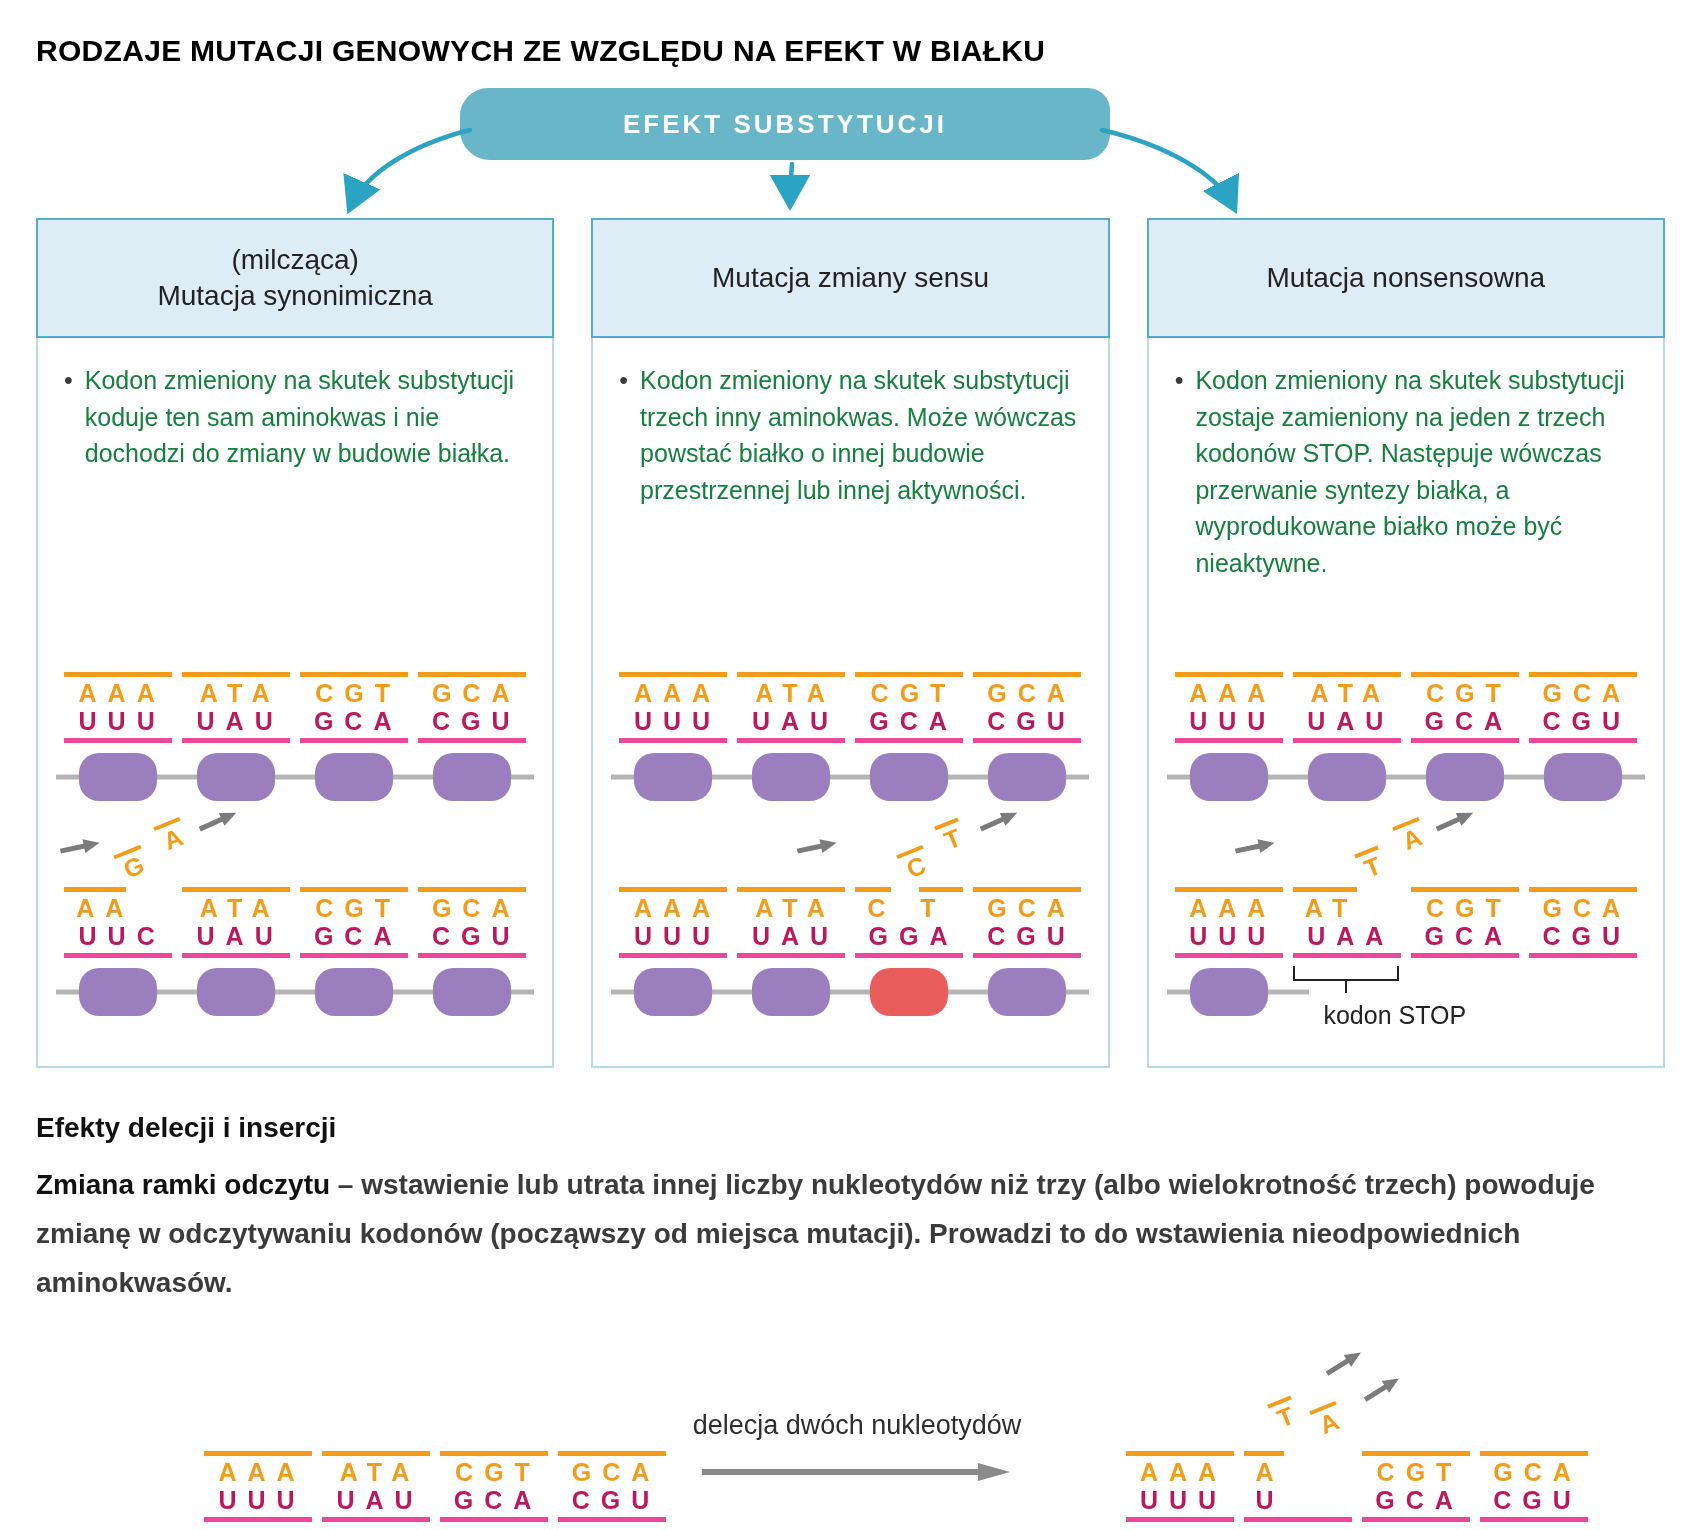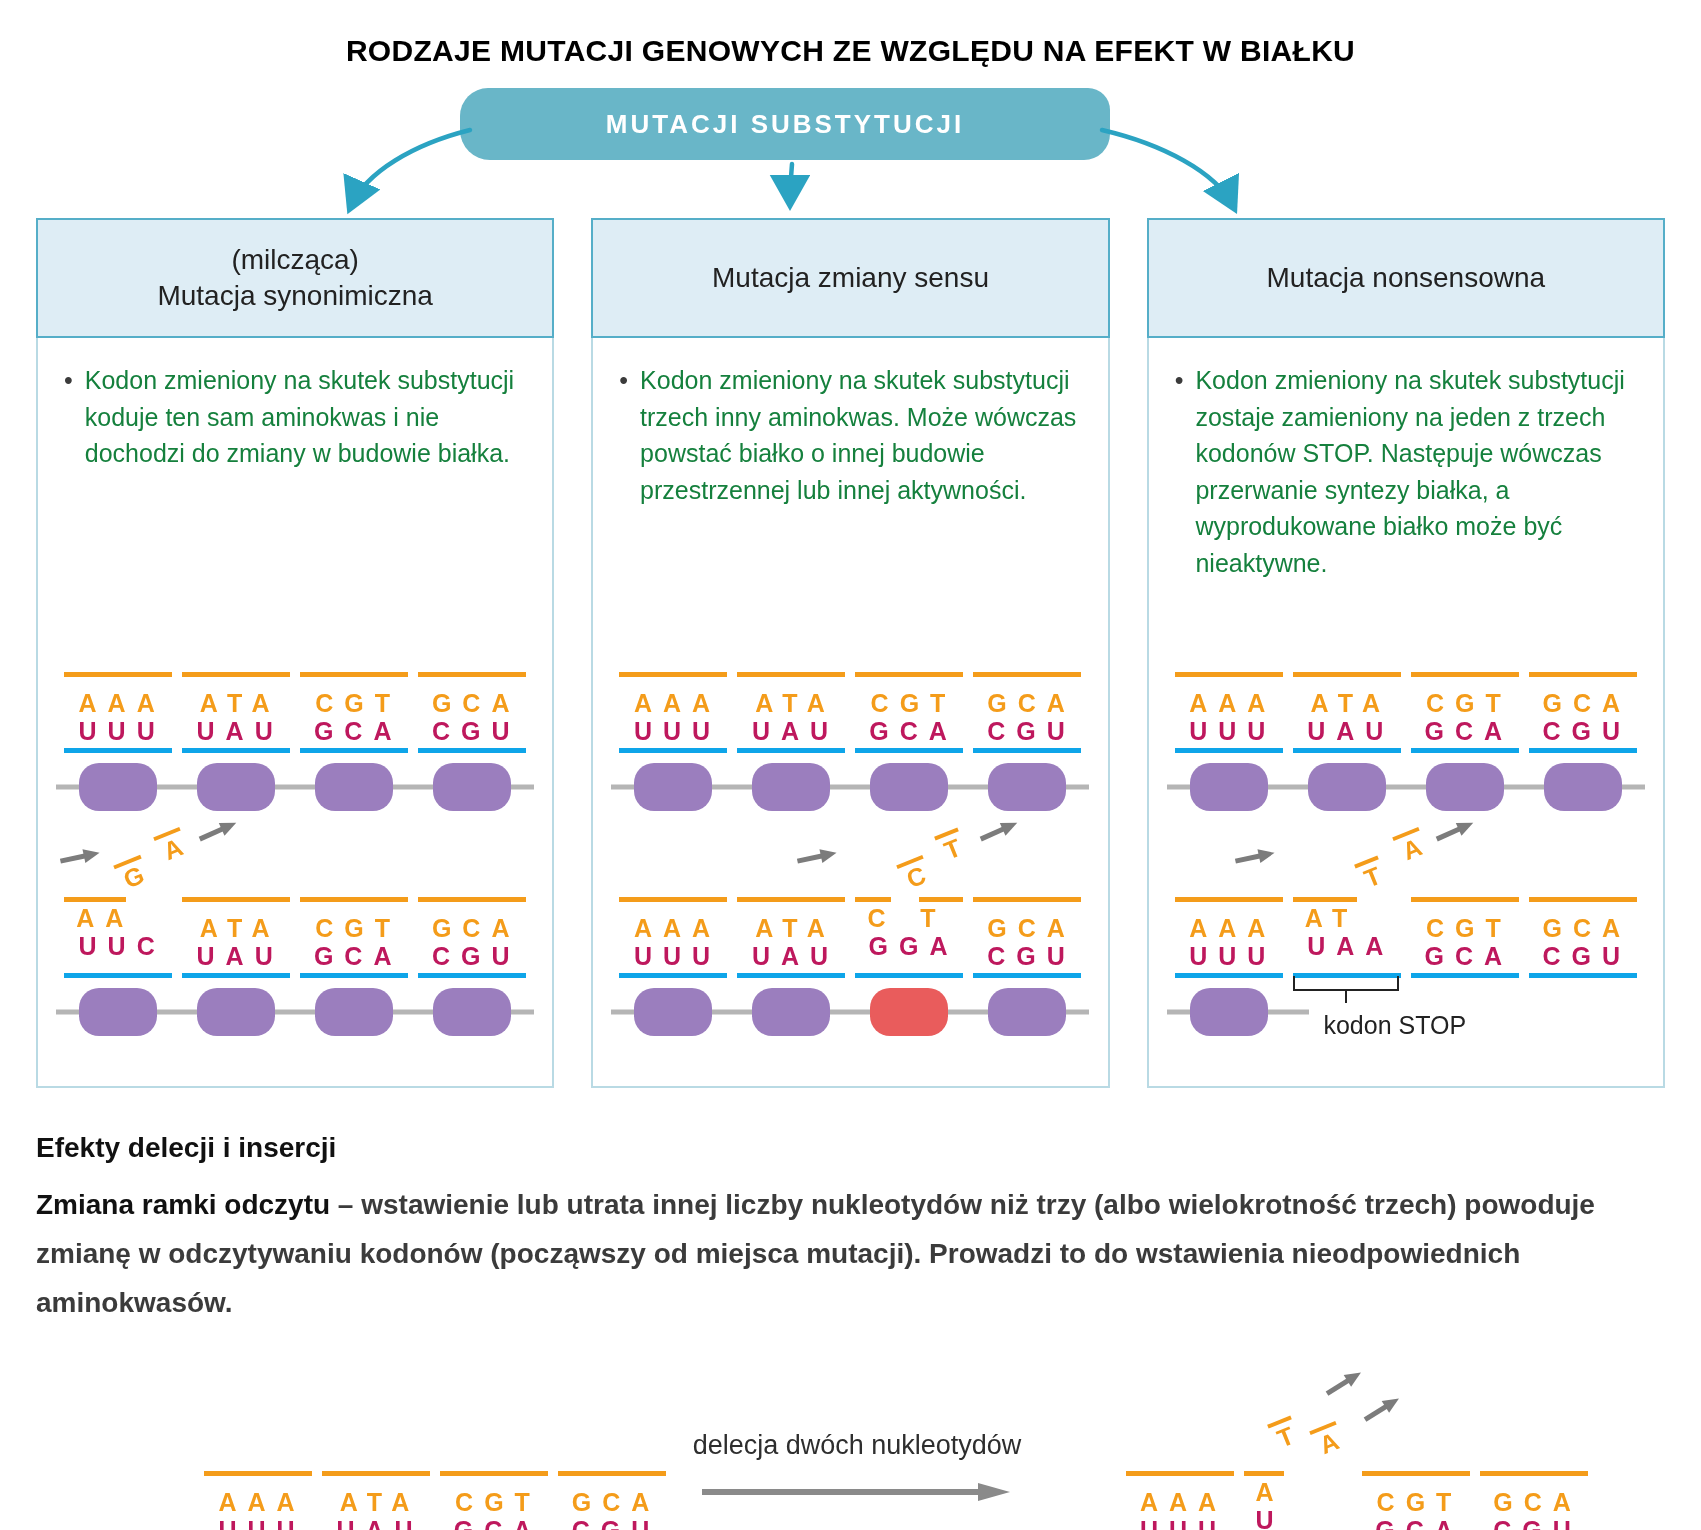--- a/index.html
+++ b/index.html
@@ -1,20 +1,20 @@
 <!DOCTYPE html>
 <html><head>
 <meta charset="utf-8">
 <style>
   html,body{margin:0;padding:0;background:#fff;}
   body{width:1701px;height:1530px;font-family:"Liberation Sans","DejaVu Sans",sans-serif;color:#333;overflow:hidden;}
   .page{padding:0 36px;position:relative;}
 
   
-  .title{margin:34px 0 0 0;font-size:30px;font-weight:bold;color:#000;letter-spacing:.3px;text-align:center;}
+  .title{margin:34px 0 0 0;font-size:30px;font-weight:bold;color:#000;letter-spacing:.3px;}
 
   
   .banner-zone{position:relative;height:134px;margin-top:16px;}
   .banner{position:absolute;left:424px;top:4px;width:650px;height:72px;background:#69B6C8;
           border-radius:28px 22px 26px 30px;display:flex;align-items:center;justify-content:center;
           color:#fff;font-size:26px;font-weight:bold;letter-spacing:3px;}
   .connector-svg{position:absolute;left:0;top:0;pointer-events:none;}
 
   
   .boxes{display:grid;grid-template-columns:repeat(3,1fr);gap:37px;}
@@ -24,22 +24,22 @@
               font-size:28px;color:#222;line-height:1.3;padding:10px 8px;}
   .box-body{padding:24px 22px 28px;flex:1;}
   .bullet{display:flex;font-size:25px;line-height:1.46;color:#15803d;min-height:296px;margin-bottom:10px;}
   .bullet::before{content:"•";margin:0 12px 0 4px;color:#3b3b3b;}
 
   
   .diagram{width:462px;margin:14px auto 0 auto;}
   .mut-diagram{width:462px;margin:0 auto;position:relative;padding-top:84px;}
   .mut-diagram.col3{margin-bottom:20px;}
   .codon-row{display:flex;gap:10px;position:relative;}
-  .codon{width:108px;box-sizing:border-box;border-top:5px solid #F49C1A;border-bottom:5px solid #0ea5e9;
-         padding:12px 0 3px;position:relative;}
+  .codon{width:108px;box-sizing:border-box;border-top:5px solid #F49C1A;border-bottom:5px solid #ec4899;
+         padding:2px 0 3px;position:relative;}
   .codon.partial{border-top:none;padding-top:7px;}
   .bar-seg{position:absolute;top:0;height:5px;background:#F49C1A;}
   .dna,.rna{font-size:25px;font-weight:bold;letter-spacing:11px;line-height:28px;text-align:center;padding-left:8px;}
   .dna{color:#F49C1A;}
   .rna{color:#be185d;}
   .dna.left-align,.rna.left-align{text-align:left;padding-left:12px;}
   .dna.split{display:flex;justify-content:space-between;padding:0 28px 0 12px;letter-spacing:0;}
 
   .tilt{position:absolute;display:inline-block;color:#F49C1A;font-size:25px;font-weight:bold;
         border-top:4px solid #F49C1A;padding:1px 5px 0 5px;transform:rotate(-22deg);line-height:26px;}
@@ -75,21 +75,21 @@
 </style>
 </head>
 <body>
 
 <div class="page">
 
   <h1 class="title">RODZAJE MUTACJI GENOWYCH ZE WZGLĘDU NA EFEKT W BIAŁKU</h1>
 
   <div class="banner-zone">
     <div class="banner">
-      <span>MUTACJI SUBSTYTUCJI</span>
+      <span>EFEKT SUBSTYTUCJI</span>
     </div>
     <svg class="connector-svg" width="1629" height="134" viewBox="0 0 1629 134">
       <defs>
         <marker id="tealhead" markerWidth="10" markerHeight="10" refX="6" refY="4.5" orient="auto">
           <path d="M0 0 L8 4.5 L0 9 Z" fill="#2BA3C2"></path>
         </marker>
       </defs>
       <path d="M434 46 C 378 60 330 88 315 122" stroke="#2BA3C2" stroke-width="4.5" fill="none" stroke-linecap="round" marker-end="url(#tealhead)"></path>
       <path d="M756 80 C 755 94 754 104 754 118" stroke="#2BA3C2" stroke-width="4.5" fill="none" stroke-linecap="round" marker-end="url(#tealhead)"></path>
       <path d="M1066 46 C 1126 60 1180 88 1197 122" stroke="#2BA3C2" stroke-width="4.5" fill="none" stroke-linecap="round" marker-end="url(#tealhead)"></path>

